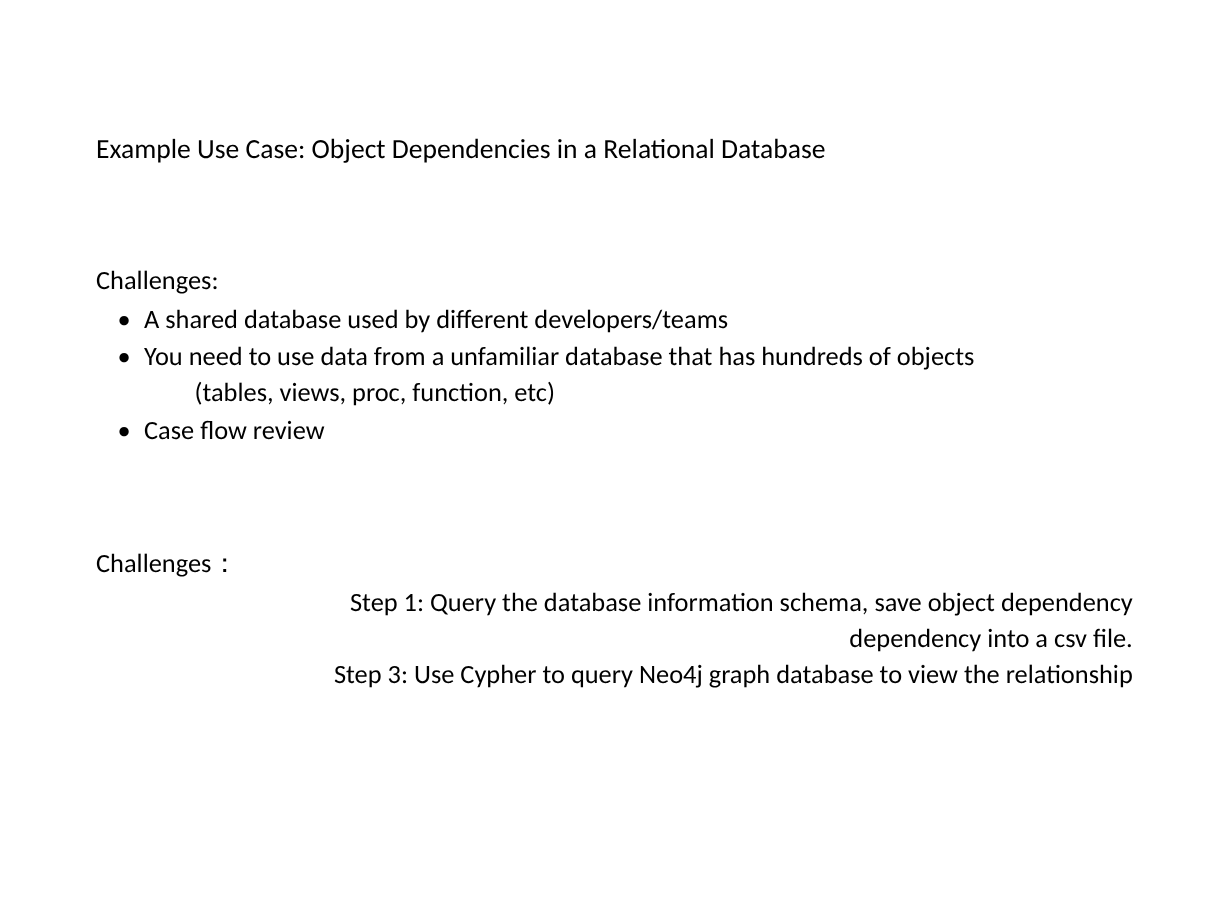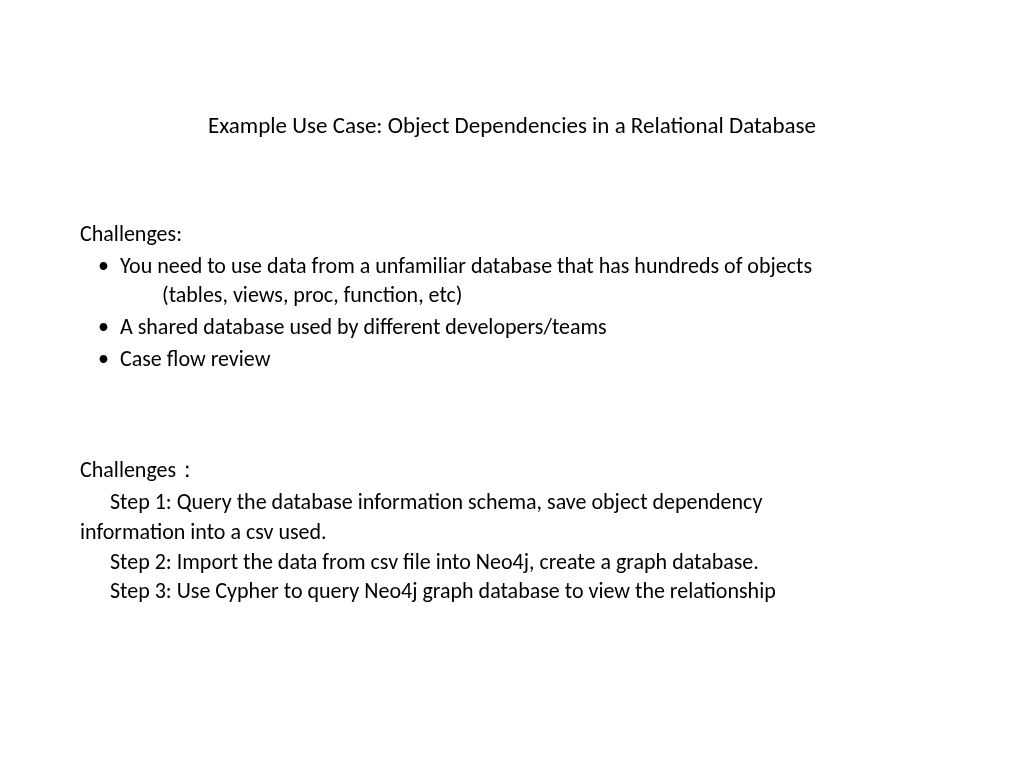--- a/index.html
+++ b/index.html
@@ -9,21 +9,20 @@
       background: #ffffff;
       font-family: Calibri, "Segoe UI", Arial, sans-serif;
       color: #000000;
       padding: 110px 80px 0 80px;
       font-size: 22px;
       line-height: 1.35;
     }
     .title {
       font-size: 23px;
       margin-bottom: 78px;
-      text-align: center;
     }
     .section-heading {
       margin-bottom: 2px;
       margin-top: 16px;
     }
     ul.bullets {
       list-style: none;
       padding-left: 18px;
       margin-bottom: 82px;
     }
@@ -39,48 +38,48 @@
       top: 0;
       font-size: 22px;
       line-height: 1.35;
     }
     .bullets .sub {
       padding-left: 42px;
       display: block;
     }
     .steps {
       padding-left: 0;
+      text-align: right;
     }
     .step {
       padding-left: 30px;
       display: block;
     }
     .step-cont {
       padding-left: 0;
       display: block;
     }
   </style>
 </head>
 <body>
 
 <div class="title">Example Use Case: Object Dependencies in a Relational Database</div>
 
 <div class="section-heading">Challenges:</div>
 <ul class="bullets">
   <li>
+    <span>A shared database used by different developers/teams</span>
+  </li>
+  <li>
     <span>You need to use data from a unfamiliar database that has hundreds of objects</span>
     <span class="sub">(tables, views, proc, function, etc)</span>
-  </li>
-  <li>
-    <span>A shared database used by different developers/teams</span>
   </li>
   <li>
     <span>Case flow review</span>
   </li>
 </ul>
 
 <div class="section-heading">Challenges：</div>
 <div class="steps">
   <span class="step">Step 1: Query the database information schema, save object dependency</span>
-  <span class="step-cont">information into a csv used.</span>
-  <span class="step">Step 2: Import the data from csv file into Neo4j, create a graph database.</span>
+  <span class="step-cont">dependency into a csv file.</span>
   <span class="step">Step 3: Use Cypher to query Neo4j graph database to view the relationship</span>
 </div>
 
 </body></html>

